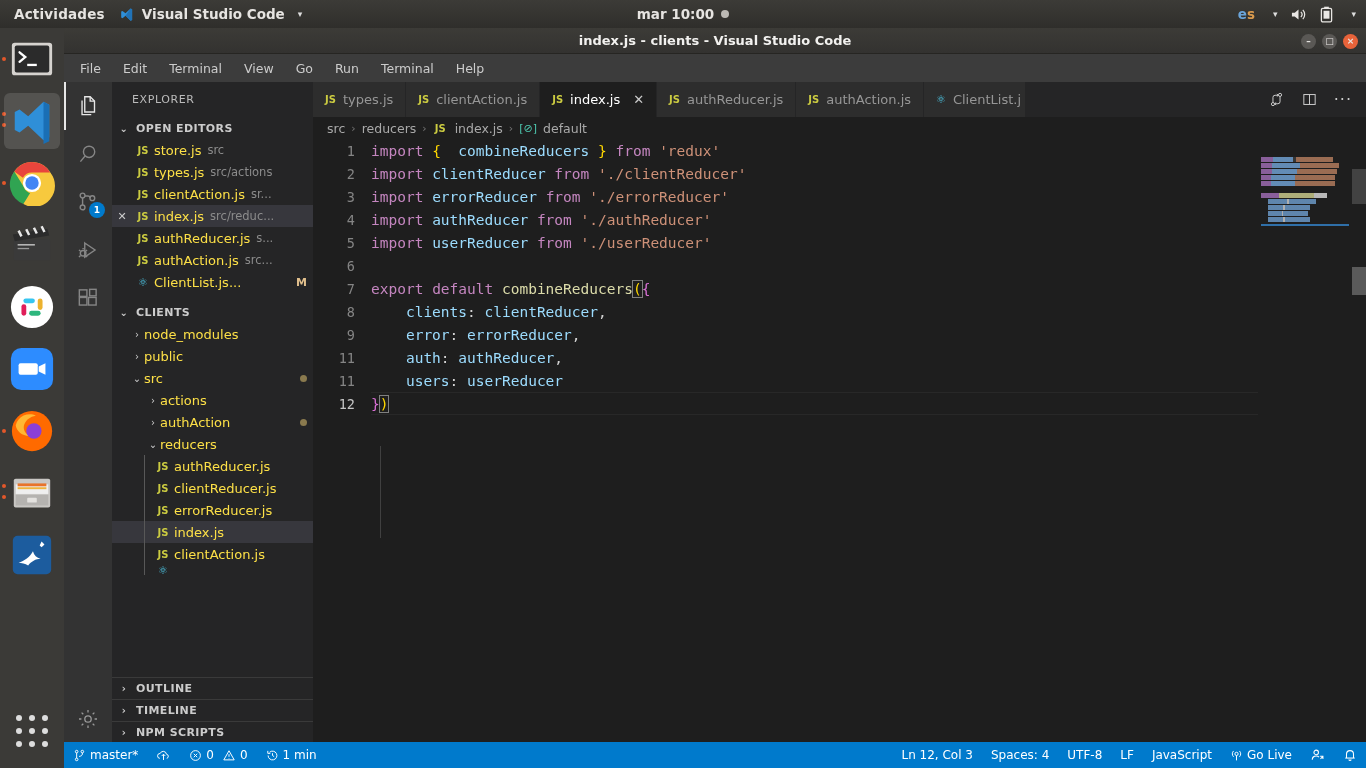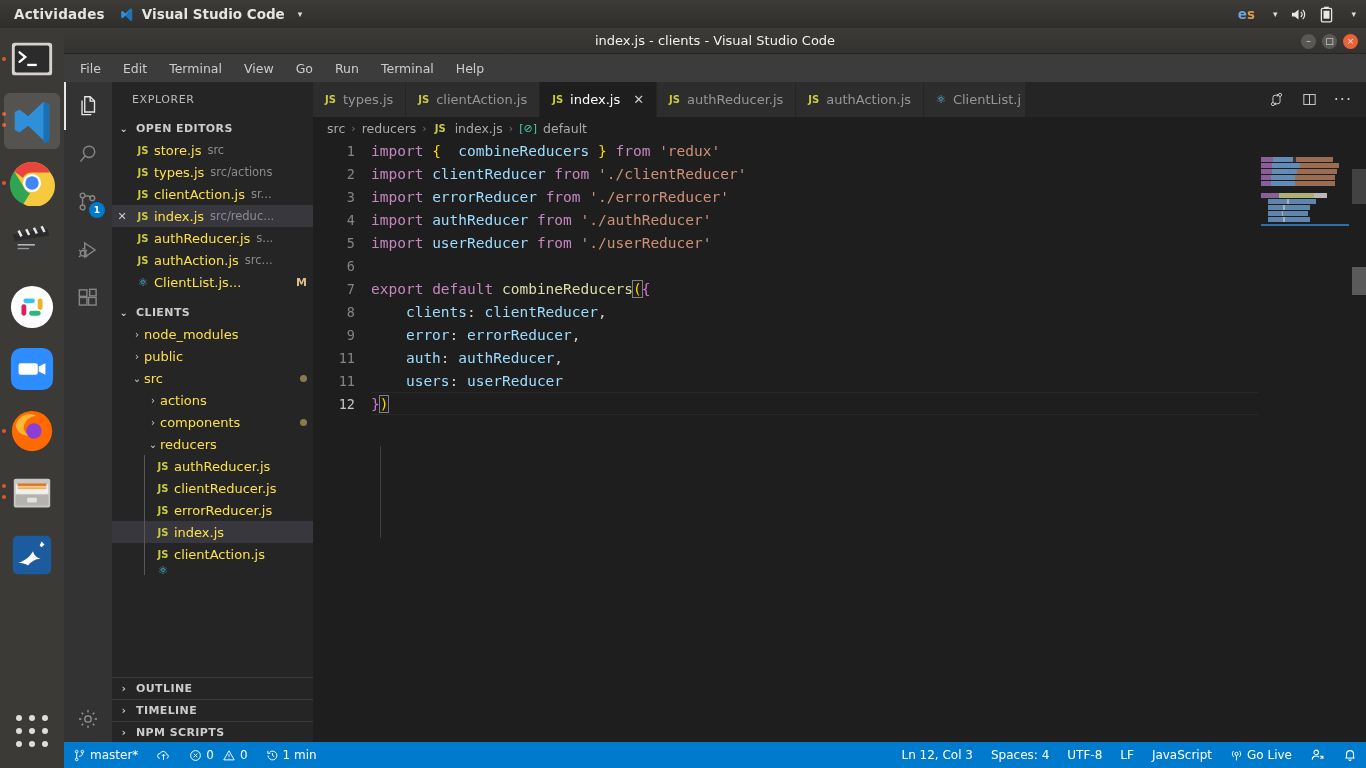--- a/index.html
+++ b/index.html
@@ -56,21 +56,21 @@
   }
   .apps-grid .g { display:grid; grid-template-columns:repeat(3,6px); gap:7px; }
   .apps-grid .g i { width:6px; height:6px; background:#ddd; border-radius:50%; display:block; }
 
   
   .vswin { position:absolute; left:64px; top:28px; width:1302px; height:740px; background:#1e1e1e; }
 
   .titlebar {
     height:26px; background:linear-gradient(#3c3b37,#333230);
     display:flex; align-items:center; justify-content:center;
-    color:#f2f1ef; font-size:13px; font-weight:normal; position:relative;
+    color:#f2f1ef; font-size:13px; font-weight:bold; position:relative;
     border-bottom:1px solid #262522;
   }
   .wctrls { position:absolute; right:8px; top:0; height:26px; display:flex; align-items:center; gap:6px; }
   .wbtn {
     width:15px; height:15px; border-radius:50%; background:#5a5855;
     display:flex; align-items:center; justify-content:center;
     color:#e9e7e4; font-size:9px; line-height:1;
   }
   .wbtn.close { background:#e8633a; }
 
@@ -180,20 +180,24 @@
   <div class="gnome-panel">
     <div class="gp-activities">Actividades</div>
     <div class="gp-app">
       <svg class="vsc-mini" viewBox="0 0 24 24">
         <path fill="#2f8fd8" d="M18.5 2.2 10.4 9.9 5.6 6.2 3.5 7.2v9.6l2.1 1 4.8-3.7 8.1 7.7 2.5-1.2V3.4z"></path>
         <path fill="#1f6fb2" d="M18.5 2.2 21 3.4v17.2l-2.5 1.2-8.1-7.7z" opacity=".85"></path>
       </svg>
       <span>Visual Studio Code</span>
       <span class="gp-caret">▾</span>
     </div>
+    <div class="gp-clock">
+      <span>mar 10:00</span>
+      <span class="gp-dot"></span>
+    </div>
     <div class="gp-right">
       <span class="gp-es"><span class="a">e</span><span class="b">s</span></span>
       <span class="gp-caret">▾</span>
       <svg width="17" height="15" viewBox="0 0 18 16">
         <path fill="#e9e7e4" d="M2 6h3l4-3.4v10.8L5 10H2z"></path>
         <path stroke="#e9e7e4" stroke-width="1.3" fill="none" d="M11.5 5.2a4 4 0 0 1 0 5.6M13.6 3.1a7 7 0 0 1 0 9.8"></path>
       </svg>
       <svg width="13" height="17" viewBox="0 0 14 18">
         <rect x="1.5" y="2.5" width="11" height="14.5" rx="1.5" fill="none" stroke="#e9e7e4" stroke-width="1.4"></rect>
         <rect x="4.5" y="0.6" width="5" height="2" fill="#e9e7e4"></rect>
@@ -450,21 +454,21 @@
           <span class="arrow">⌄</span>
           <span class="fname">src</span>
           <span class="dot-mod"></span>
         </div>
         <div class="row" style="padding-left:34px">
           <span class="arrow">›</span>
           <span class="fname">actions</span>
         </div>
         <div class="row" style="padding-left:34px">
           <span class="arrow">›</span>
-          <span class="fname">components</span>
+          <span class="fname">authAction</span>
           <span class="dot-mod"></span>
         </div>
         <div class="row" style="padding-left:34px">
           <span class="arrow">⌄</span>
           <span class="fname">reducers</span>
         </div>
         <div class="row" style="padding-left:40px">
           <span class="indent-guide" style="left:32px"></span>
           <span class="jsico">JS</span>
           <span class="fname">authReducer.js</span>

